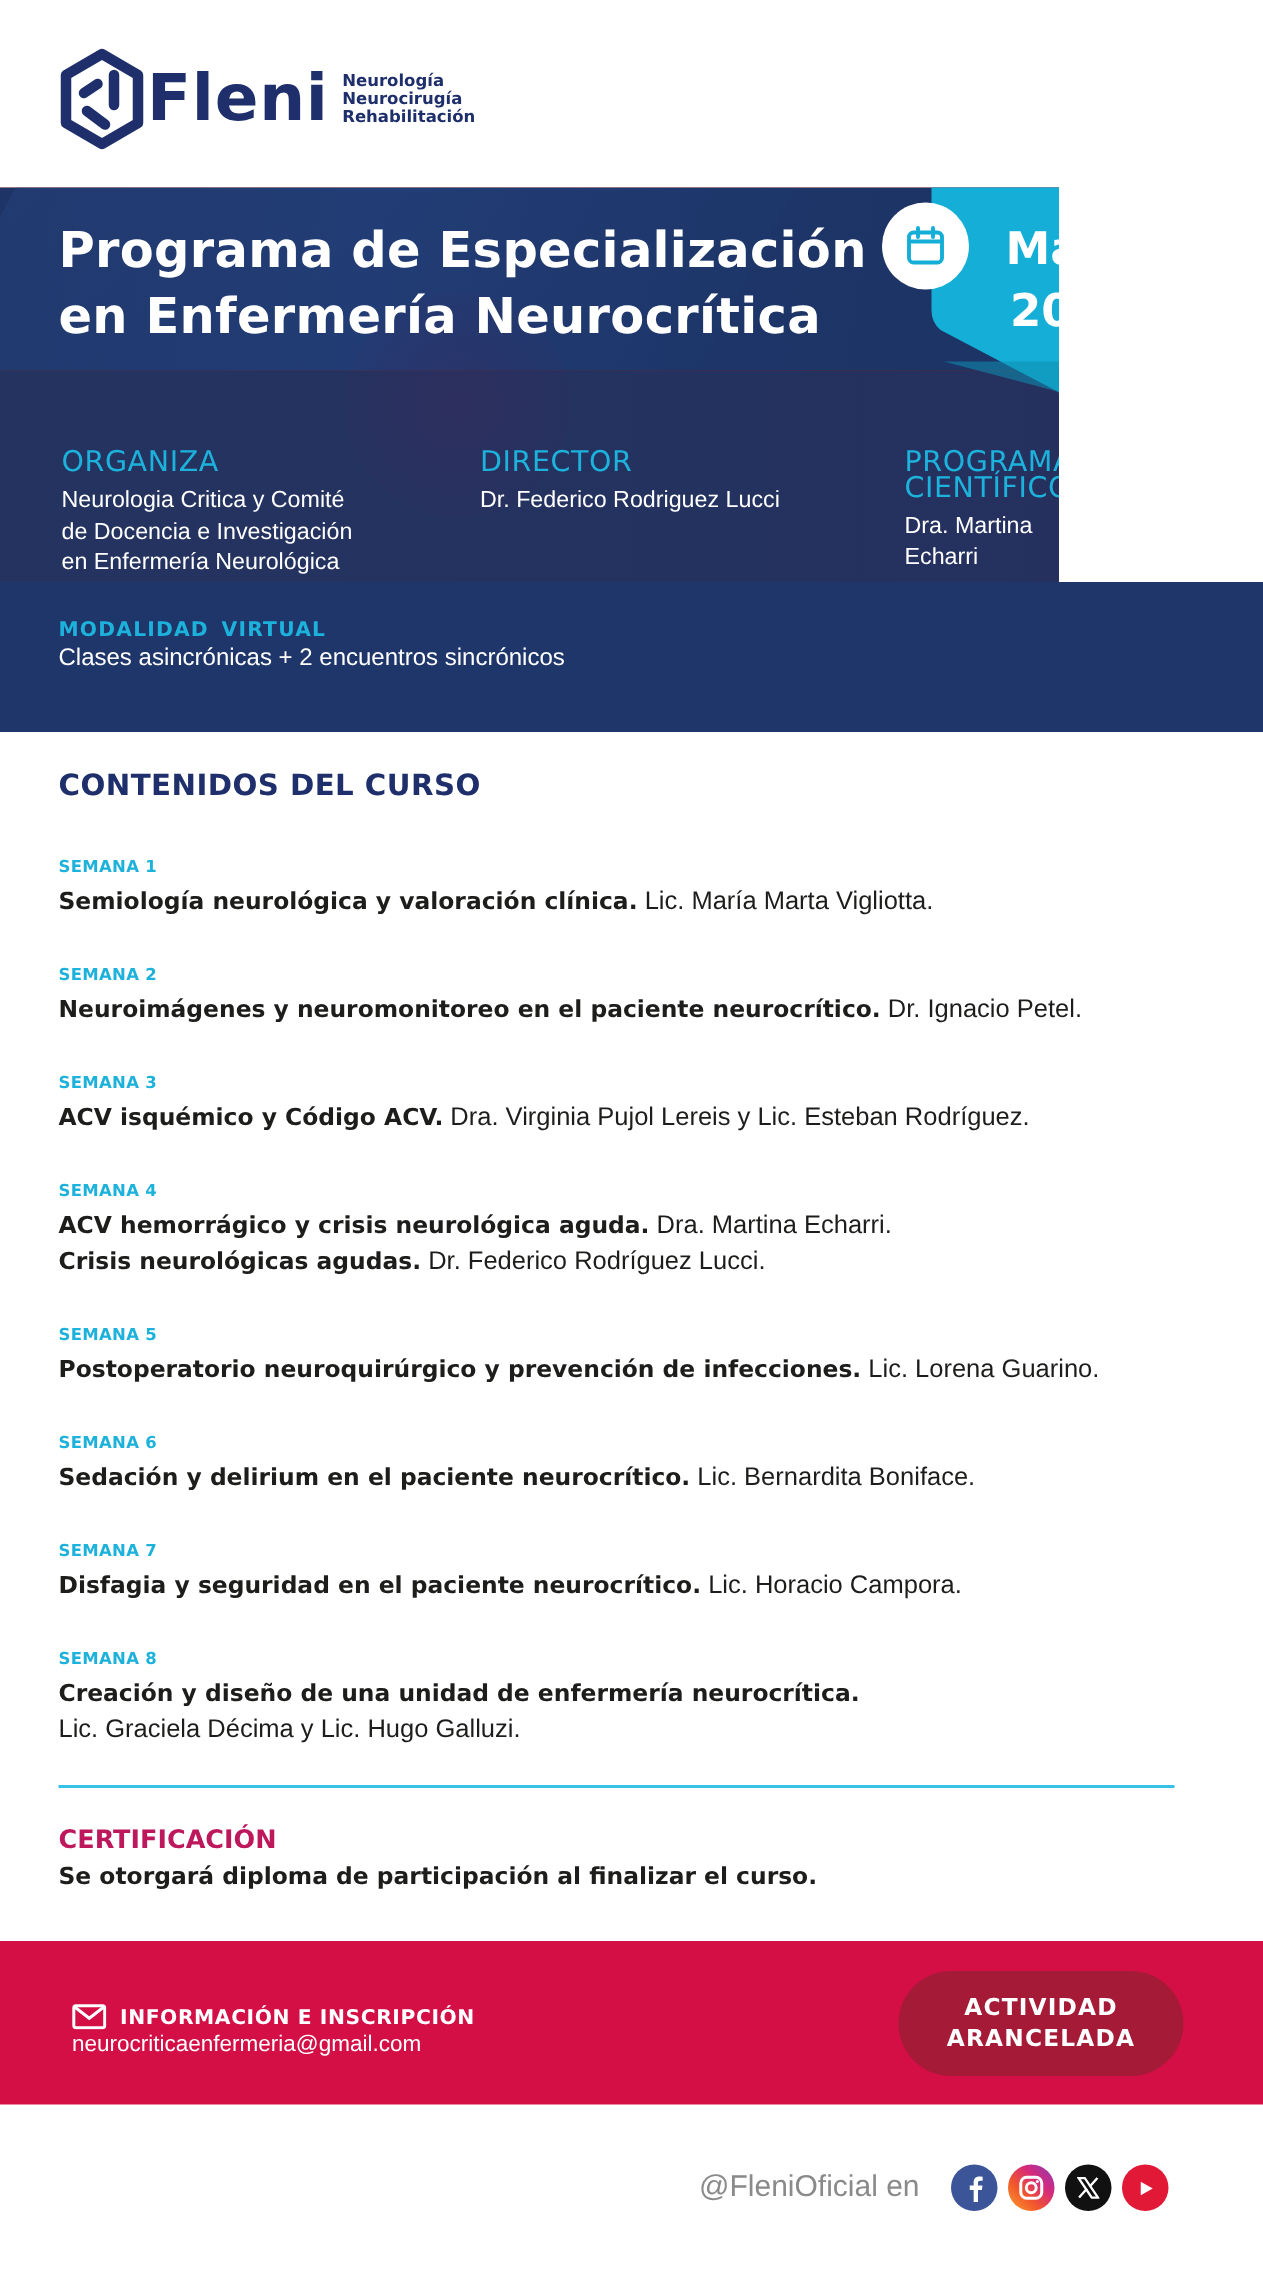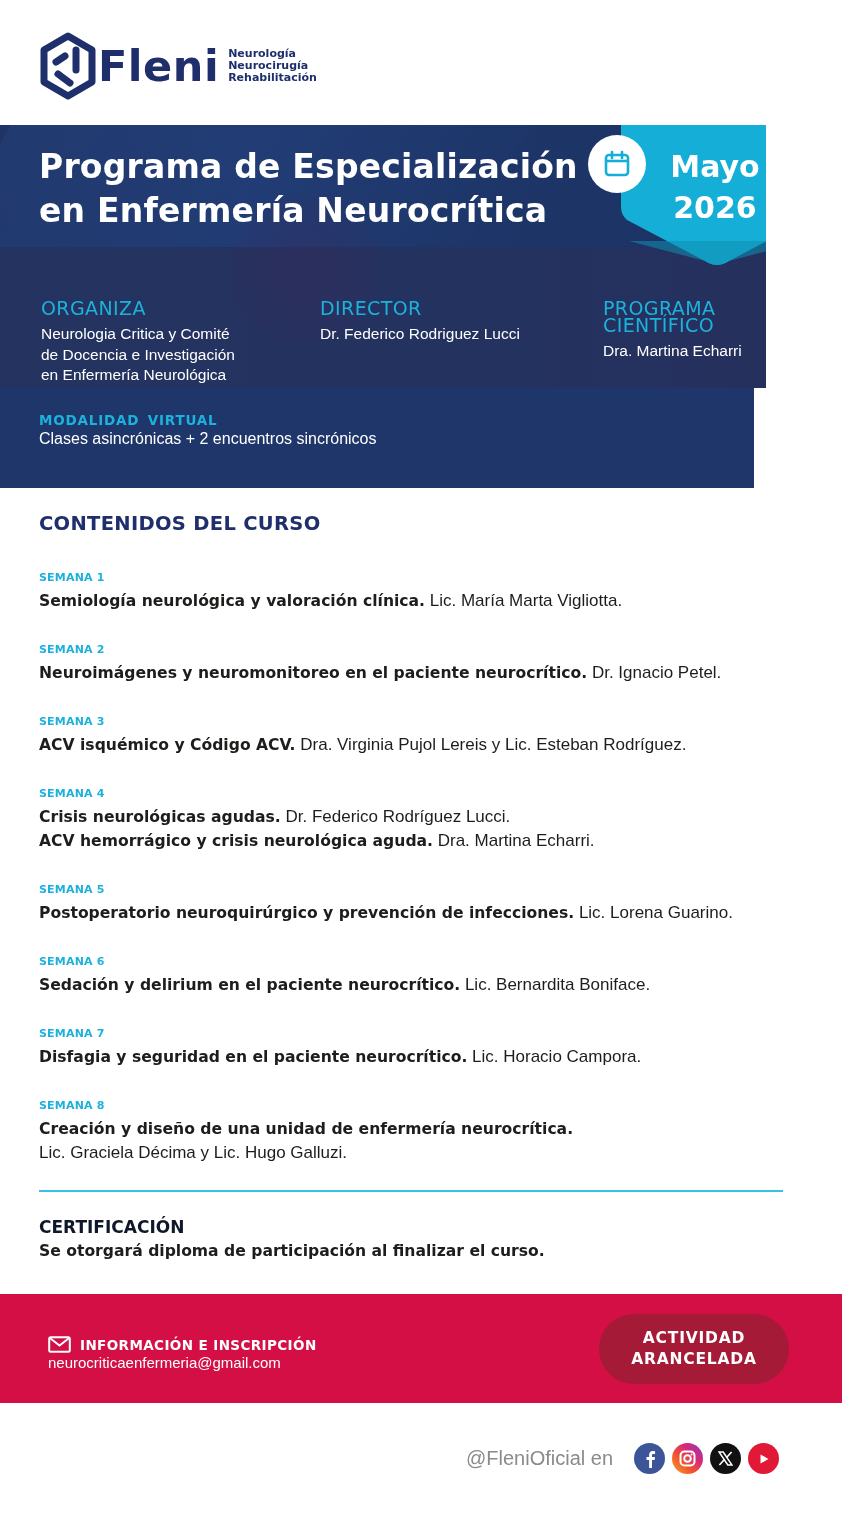--- a/index.html
+++ b/index.html
@@ -6,54 +6,54 @@
   html, body { width: 842px; height: 1516px; background: #ffffff; overflow: hidden; }
   body { font-family: "Liberation Sans", "DejaVu Sans", sans-serif; position: relative; color: #1d1d1b; }
 
   
   .logo { position: absolute; left: 38px; top: 31px; height: 70px; display: flex; align-items: center; }
   .logo-mark { width: 60px; height: 68px; }
   .logo-word { font-family: "DejaVu Sans", sans-serif; font-weight: bold; font-size: 43px; color: #1e2f6b; margin-left: 0; letter-spacing: 0.5px; line-height: 1; }
   .logo-tags { margin-left: 9px; display: flex; flex-direction: column; font-family: "DejaVu Sans", sans-serif; font-weight: bold; font-size: 11px; color: #1e2f6b; line-height: 12px; }
 
   
-  .hero { position: absolute; left: 0; top: 125px; width: 766px; height: 263px; background: #7f1d1d; overflow: hidden; }
+  .hero { position: absolute; left: 0; top: 125px; width: 706px; height: 263px; background: #7f1d1d; overflow: hidden; }
   .hero-top { position: absolute; left: 0; top: 0; width: 842px; height: 122px; background: linear-gradient(100deg, #1e3466 0%, #203a72 30%, #1d3568 55%, #1c3263 100%); }
   .hero-diag { position: absolute; left: -80px; top: -40px; width: 520px; height: 420px; background: linear-gradient(120deg, rgba(40,70,130,0.35), rgba(30,55,110,0)); transform: skewX(-28deg); }
   .hero-bottom { position: absolute; left: 0; top: 122px; width: 842px; height: 141px; background: linear-gradient(90deg, #24335f 0%, #243260 60%, #262f5c 100%); }
   .hero-glow { position: absolute; left: 230px; top: 70px; width: 150px; height: 150px; border-radius: 50%; background: radial-gradient(circle, rgba(60,40,90,0.35), rgba(60,40,90,0)); }
 
   .title { position: absolute; left: 39px; top: 20px; font-family: "DejaVu Sans", sans-serif; font-weight: bold; font-size: 33px; line-height: 44px; color: #ffffff; letter-spacing: 0.2px; }
   .title span { display: block; }
 
   .date-badge { position: absolute; left: 619px; top: -6px; width: 196px; height: 152px; }
   .date-text { position: absolute; left: 640px; top: 21px; width: 150px; text-align: center; font-family: "DejaVu Sans", sans-serif; font-weight: bold; font-size: 30px; line-height: 41px; color: #ffffff; }
   .date-text span { display: block; }
   .cal-circle { position: absolute; left: 588px; top: 10px; width: 58px; height: 58px; border-radius: 50%; background: #ffffff; display: flex; align-items: center; justify-content: center; }
 
   .meta { position: absolute; top: 155px; }
   .meta-label { font-family: "DejaVu Sans", sans-serif; font-weight: normal; font-size: 19px; color: #1db2dc; letter-spacing: 0.4px; line-height: 17px; margin-top: 20px; }
   .meta-val { margin-top: 7px; font-size: 15.5px; line-height: 20.5px; color: #ffffff; }
   .meta-val span { display: block; }
 
   
-  .modal { position: absolute; left: 0; top: 388px; width: 754px; height: 100px; background: #1e366a; padding-left: 16px; }
+  .modal { position: absolute; left: 0; top: 388px; width: 842px; height: 100px; background: #1e366a; padding-left: 16px; }
   .modal-label { position: absolute; left: 39px; top: 24px; font-family: "DejaVu Sans", sans-serif; font-weight: bold; font-size: 13.5px; color: #1db2dc; letter-spacing: 0.8px; word-spacing: 3px; }
   .modal-val { position: absolute; left: 39px; top: 42px; font-size: 16px; color: #ffffff; }
 
   
   .section-title { position: absolute; left: 39px; top: 512px; font-family: "DejaVu Sans", sans-serif; font-weight: bold; font-size: 19.5px; color: #1e2f6b; letter-spacing: 0.3px; }
   .week { position: absolute; left: 39px; }
   .week-label { font-family: "DejaVu Sans", sans-serif; font-weight: bold; font-size: 11px; color: #1db2dc; line-height: 22px; letter-spacing: 0.2px; }
   .week-line { font-size: 17px; line-height: 24px; color: #1d1d1b; white-space: nowrap; }
   .week-line b { font-family: "DejaVu Sans", sans-serif; font-weight: bold; font-size: 15.6px; }
 
   .divider { position: absolute; left: 39px; top: 1190px; width: 744px; height: 2px; background: #35c2e6; }
 
-  .cert-label { position: absolute; left: 39px; top: 1217px; font-family: "DejaVu Sans", sans-serif; font-weight: bold; font-size: 17px; color: #0f172a; }
+  .cert-label { position: absolute; left: 39px; top: 1217px; font-family: "DejaVu Sans", sans-serif; font-weight: bold; font-size: 17px; color: #be185d; }
   .cert-val { position: absolute; left: 39px; top: 1242px; font-family: "DejaVu Sans", sans-serif; font-weight: bold; font-size: 15.6px; color: #1d1d1b; }
 
   
   .info { position: absolute; left: 0; top: 1294px; width: 842px; height: 109px; background: #d30f46; }
   .info-head { position: absolute; left: 48px; top: 42px; display: flex; align-items: flex-end; }
   .info-title { margin-left: 9px; font-family: "DejaVu Sans", sans-serif; font-weight: bold; font-size: 13.5px; color: #ffffff; letter-spacing: 0.4px; }
   .info-mail { position: absolute; left: 48px; top: 60px; font-size: 15px; color: #ffffff; }
   .fee-pill { position: absolute; left: 599px; top: 20px; width: 190px; height: 70px; border-radius: 35px; background: #a51a36; display: flex; flex-direction: column; align-items: center; justify-content: center; font-family: "DejaVu Sans", sans-serif; font-weight: bold; font-size: 15.5px; color: #ffffff; letter-spacing: 0.8px; line-height: 21px; }
 
   
@@ -142,22 +142,22 @@
   <div class="week-line"><b>Neuroimágenes y neuromonitoreo en el paciente neurocrítico.</b><span> Dr. Ignacio Petel.</span></div>
 </div>
 
 <div class="week" style="top:711px;">
   <div class="week-label">SEMANA 3</div>
   <div class="week-line"><b>ACV isquémico y Código ACV.</b><span> Dra. Virginia Pujol Lereis y Lic. Esteban Rodríguez.</span></div>
 </div>
 
 <div class="week" style="top:783px;">
   <div class="week-label">SEMANA 4</div>
+  <div class="week-line"><b>ACV hemorrágico y crisis neurológica aguda.</b><span> Dra. Martina Echarri.</span></div>
   <div class="week-line"><b>Crisis neurológicas agudas.</b><span> Dr. Federico Rodríguez Lucci.</span></div>
-  <div class="week-line"><b>ACV hemorrágico y crisis neurológica aguda.</b><span> Dra. Martina Echarri.</span></div>
 </div>
 
 <div class="week" style="top:879px;">
   <div class="week-label">SEMANA 5</div>
   <div class="week-line"><b>Postoperatorio neuroquirúrgico y prevención de infecciones.</b><span> Lic. Lorena Guarino.</span></div>
 </div>
 
 <div class="week" style="top:951px;">
   <div class="week-label">SEMANA 6</div>
   <div class="week-line"><b>Sedación y delirium en el paciente neurocrítico.</b><span> Lic. Bernardita Boniface.</span></div>

